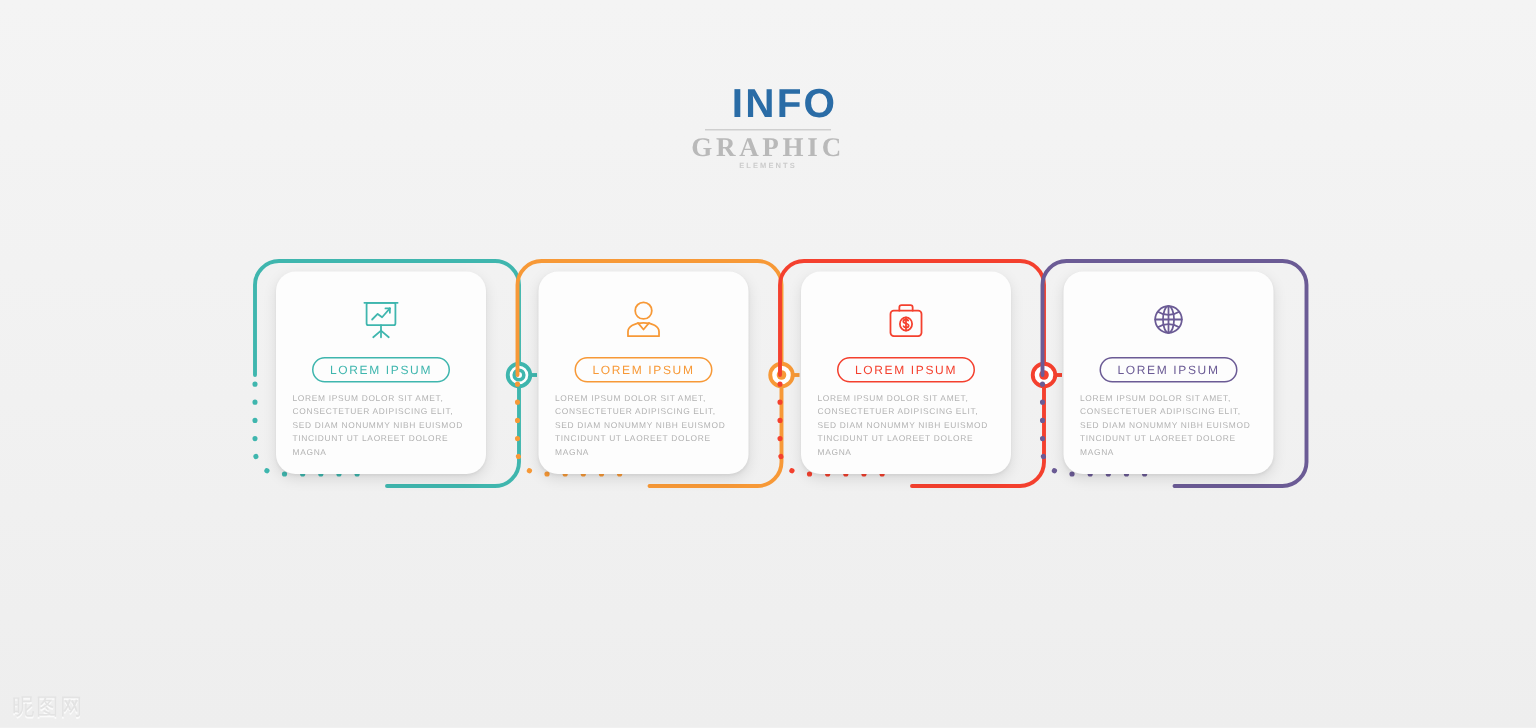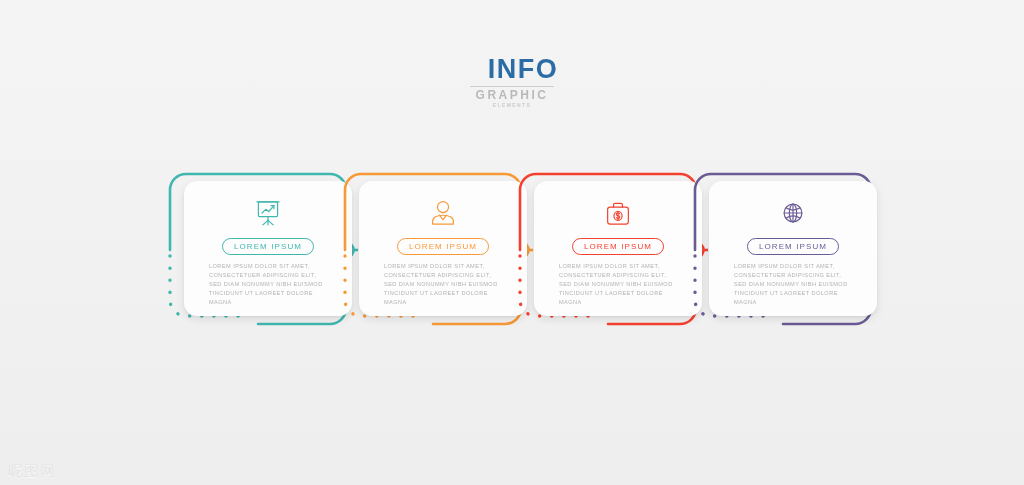--- a/index.html
+++ b/index.html
@@ -22,22 +22,22 @@
   }
   #info-word {
     font-size: 27px; font-weight: bold; letter-spacing: 1.5px;
     color: #2a6ca6; line-height: 1; padding-left: 22px;
   }
   #title-rule {
     width: 84px; height: 1px; background: #cfcfcf;
     margin: 3px auto 2px auto;
   }
   #graphic-word {
-    font-size: 12px; font-weight: bold; letter-spacing: 2.5px;
-    color: #b9b9b9; line-height: 1;
+    font-size: 18px; font-weight: bold; letter-spacing: 2.5px;
+    color: #b9b9b9; line-height: 1; font-family: Liberation Serif, serif;
   }
   #elements-word {
     font-size: 5px; font-weight: bold; letter-spacing: 1.4px;
     color: #cccccc; line-height: 1; margin-top: 2px;
   }
 
   
   #cards {
     position: absolute; left: 0; top: 0; width: 1024px; height: 485px;
   }
@@ -48,21 +48,21 @@
   .unit[data-idx="0"] { left: 162px; }
   .unit[data-idx="1"] { left: 337px; }
   .unit[data-idx="2"] { left: 512px; }
   .unit[data-idx="3"] { left: 687px; }
 
   .frame-svg { position: absolute; left: 0; top: 0; overflow: visible; }
 
   
   .card {
     position: absolute; left: 22px; top: 13px;
-    width: 168px; height: 135px;
+    width: 140px; height: 135px;
     background: #fdfdfd;
     border-radius: 13px;
     box-shadow: 0 3px 9px rgba(0,0,0,0.10), 0 1px 2px rgba(0,0,0,0.05);
     display: flex; flex-direction: column; align-items: center;
     padding-top: 15px;
   }
   .card-icon { width: 36px; height: 34px; }
   .pill {
     margin-top: 8px;
     border: 1px solid currentColor;

